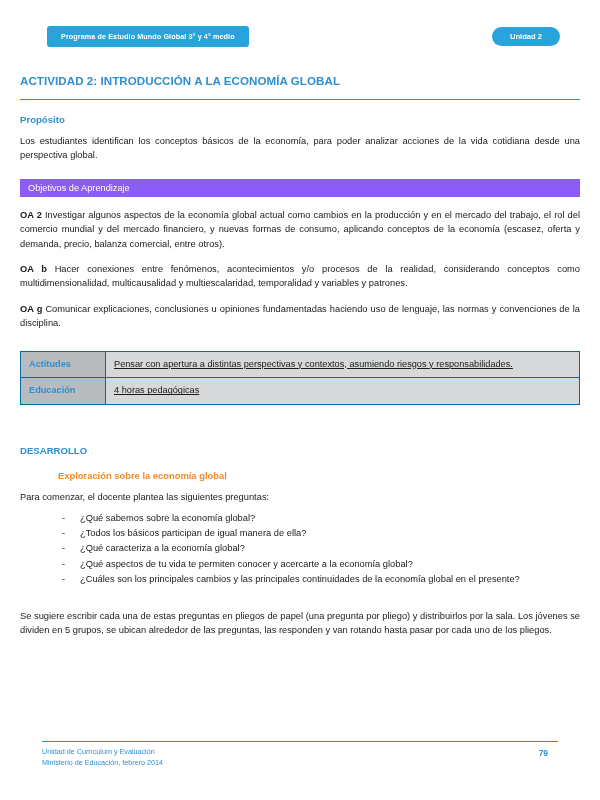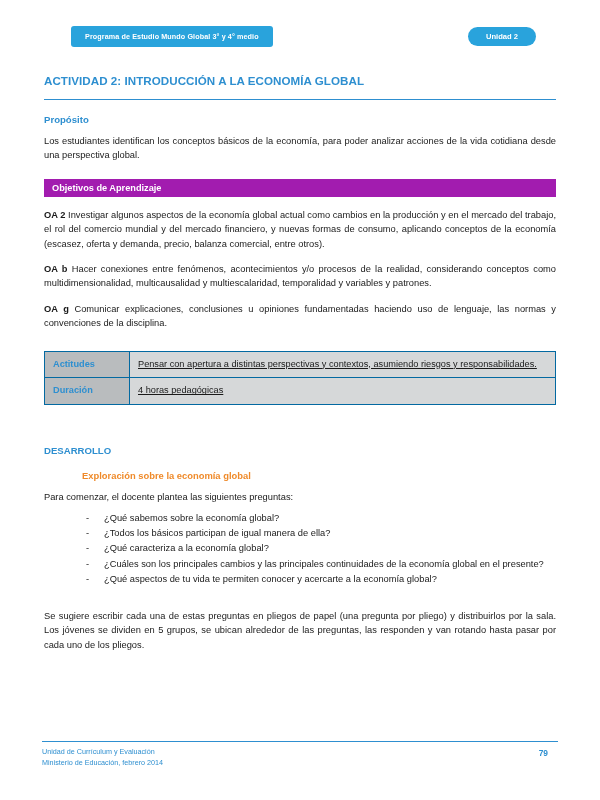--- a/index.html
+++ b/index.html
@@ -13,21 +13,21 @@
     font-family: "Liberation Sans", sans-serif;
     color: #1a1a1a;
     position: relative;
     overflow: hidden;
   }
   .page {
     position: relative;
     width: 600px;
     height: 800px;
     box-sizing: border-box;
-    padding: 0 44px;
+    padding: 0 20px;
   }
   
   .header {
     position: relative;
     height: 56px;
   }
   .header-band {
     position: absolute;
     top: 26px;
     left: 27px;
@@ -75,24 +75,24 @@
     margin-bottom: 0;
   }
   p.body {
     font-size: 9.3px;
     line-height: 1.55;
     margin: 9px 0 0 0;
     text-align: justify;
   }
   
   .blue-bar {
-    background: #a21caf;
+    background: #8b5cf6;
     color: #ffffff;
     font-size: 9.2px;
-    font-weight: bold;
+    font-weight: normal;
     padding: 4px 8px;
     margin-top: 16px;
   }
   .oa-block {
     font-size: 9.3px;
     line-height: 1.55;
     margin-top: 11px;
     text-align: justify;
   }
   .oa-code {
@@ -214,37 +214,37 @@
     <span>Comunicar explicaciones, conclusiones u opiniones fundamentadas haciendo uso de lenguaje, las normas y convenciones de la disciplina.</span>
   </div>
 
   <table class="info">
     <tbody>
       <tr>
         <td class="label">Actitudes</td>
         <td class="value">Pensar con apertura a distintas perspectivas y contextos, asumiendo riesgos y responsabilidades.</td>
       </tr>
       <tr>
-        <td class="label">Duración</td>
+        <td class="label">Educación</td>
         <td class="value">4 horas pedagógicas</td>
       </tr>
     </tbody>
   </table>
 
   <div class="desarrollo">DESARROLLO</div>
   <div class="exploracion">Exploración sobre la economía global</div>
 
   <p class="body">Para comenzar, el docente plantea las siguientes preguntas:</p>
 
   <ul class="dash">
     <li>¿Qué sabemos sobre la economía global?</li>
     <li>¿Todos los básicos participan de igual manera de ella?</li>
     <li>¿Qué caracteriza a la economía global?</li>
+    <li>¿Qué aspectos de tu vida te permiten conocer y acercarte a la economía global?</li>
     <li>¿Cuáles son los principales cambios y las principales continuidades de la economía global en el presente?</li>
-    <li>¿Qué aspectos de tu vida te permiten conocer y acercarte a la economía global?</li>
   </ul>
 
   <p class="body" style="margin-top:22px;">Se sugiere escribir cada una de estas preguntas en pliegos de papel (una pregunta por pliego) y distribuirlos por la sala. Los jóvenes se dividen en 5 grupos, se ubican alrededor de las preguntas, las responden y van rotando hasta pasar por cada uno de los pliegos.</p>
 
   <div class="footer-rule"></div>
   <div class="footer-left">
     <div>Unidad de Currículum y Evaluación</div>
     <div>Ministerio de Educación, febrero 2014</div>
   </div>
   <div class="footer-page">79</div>

